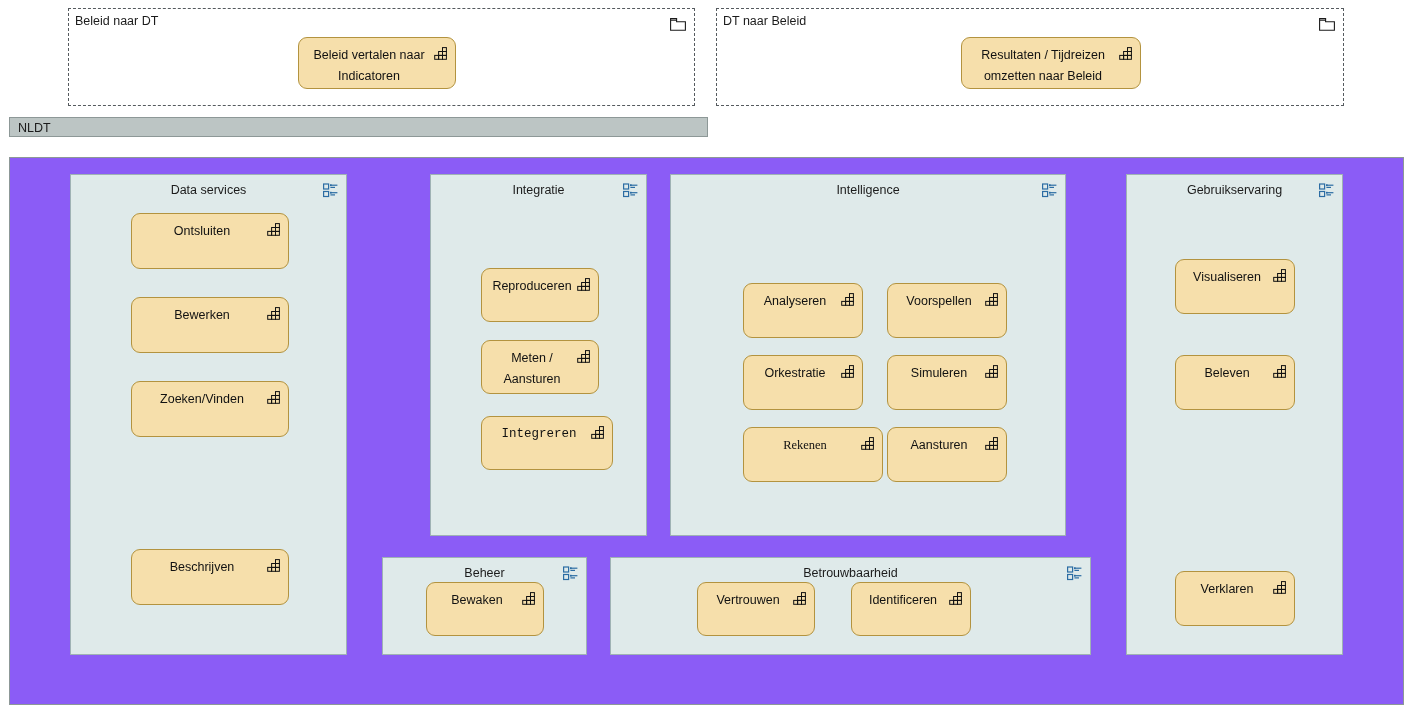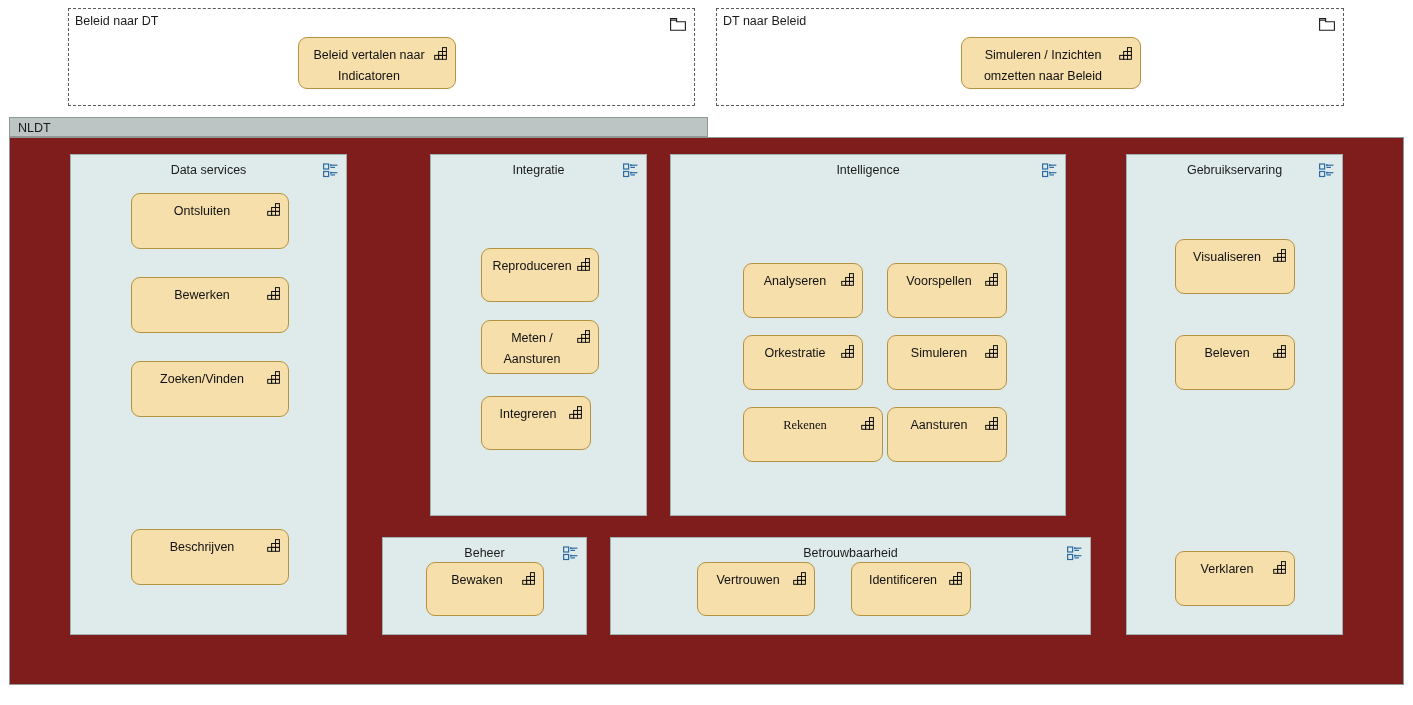--- a/index.html
+++ b/index.html
@@ -54,23 +54,24 @@
   }
   .nldt-header .nldt-label {
     position: absolute;
     left: 8px;
     top: 3px;
     font-size: 12.5px;
     color: #1b1b1b;
   }
   .nldt-body {
     position: absolute;
-    background: #7f1d1d;
+    background: #8b5cf6;
     border: 1px solid #8d9897;
     box-sizing: border-box;
+    margin-top: 20px;
   }
 
   
   .grouping {
     position: absolute;
     background: #dfeaea;
     border: 1px solid #9fb2b4;
     box-sizing: border-box;
   }
   .grouping > .grp-title {
@@ -138,21 +139,21 @@
             <rect x="8.5" y="0.6" width="3.9" height="3.9" fill="none" stroke="#111111" stroke-width="1.0"></rect>
           </svg>
         </div>
       </div>
       <div class="dashed-group" style="left: 716px; top: 8px; width: 628px; height: 98px;">
         <div class="dg-title">DT naar Beleid</div>
         <svg viewBox="0 0 16 13" class="folder-icon">
           <path d="M0.6 2.2 h6.0 v1.6 h8.8 v8.4 h-14.8 z M0.6 2.2 v-1.6 h6.0 v1.6" fill="none" stroke="#1b1b1b" stroke-width="1.1"></path>
         </svg>
         <div class="capability" style="left: 244px; top: 28px; width: 180px; height: 52px;">
-          <div class="cap-label">Simuleren / Inzichten omzetten naar Beleid</div>
+          <div class="cap-label">Resultaten / Tijdreizen omzetten naar Beleid</div>
           <svg viewBox="0 0 14 13" class="capability-icon">
             <rect x="0.7" y="8.4" width="3.9" height="3.9" fill="none" stroke="#111111" stroke-width="1.0"></rect>
             <rect x="4.6" y="8.4" width="3.9" height="3.9" fill="none" stroke="#111111" stroke-width="1.0"></rect>
             <rect x="8.5" y="8.4" width="3.9" height="3.9" fill="none" stroke="#111111" stroke-width="1.0"></rect>
             <rect x="4.6" y="4.5" width="3.9" height="3.9" fill="none" stroke="#111111" stroke-width="1.0"></rect>
             <rect x="8.5" y="4.5" width="3.9" height="3.9" fill="none" stroke="#111111" stroke-width="1.0"></rect>
             <rect x="8.5" y="0.6" width="3.9" height="3.9" fill="none" stroke="#111111" stroke-width="1.0"></rect>
           </svg>
         </div>
       </div>
@@ -246,21 +247,21 @@
             <div class="cap-label">Meten / Aansturen</div>
             <svg viewBox="0 0 14 13" class="capability-icon">
               <rect x="0.7" y="8.4" width="3.9" height="3.9" fill="none" stroke="#111111" stroke-width="1.0"></rect>
               <rect x="4.6" y="8.4" width="3.9" height="3.9" fill="none" stroke="#111111" stroke-width="1.0"></rect>
               <rect x="8.5" y="8.4" width="3.9" height="3.9" fill="none" stroke="#111111" stroke-width="1.0"></rect>
               <rect x="4.6" y="4.5" width="3.9" height="3.9" fill="none" stroke="#111111" stroke-width="1.0"></rect>
               <rect x="8.5" y="4.5" width="3.9" height="3.9" fill="none" stroke="#111111" stroke-width="1.0"></rect>
               <rect x="8.5" y="0.6" width="3.9" height="3.9" fill="none" stroke="#111111" stroke-width="1.0"></rect>
             </svg>
           </div>
-          <div class="capability" style="left: 50px; top: 241px; width: 110px; height: 54px;">
+          <div class="capability" style="left: 50px; top: 241px; width: 132px; height: 54px; font-family: Liberation Mono, monospace;">
             <div class="cap-label">Integreren</div>
             <svg viewBox="0 0 14 13" class="capability-icon">
               <rect x="0.7" y="8.4" width="3.9" height="3.9" fill="none" stroke="#111111" stroke-width="1.0"></rect>
               <rect x="4.6" y="8.4" width="3.9" height="3.9" fill="none" stroke="#111111" stroke-width="1.0"></rect>
               <rect x="8.5" y="8.4" width="3.9" height="3.9" fill="none" stroke="#111111" stroke-width="1.0"></rect>
               <rect x="4.6" y="4.5" width="3.9" height="3.9" fill="none" stroke="#111111" stroke-width="1.0"></rect>
               <rect x="8.5" y="4.5" width="3.9" height="3.9" fill="none" stroke="#111111" stroke-width="1.0"></rect>
               <rect x="8.5" y="0.6" width="3.9" height="3.9" fill="none" stroke="#111111" stroke-width="1.0"></rect>
             </svg>
           </div>

